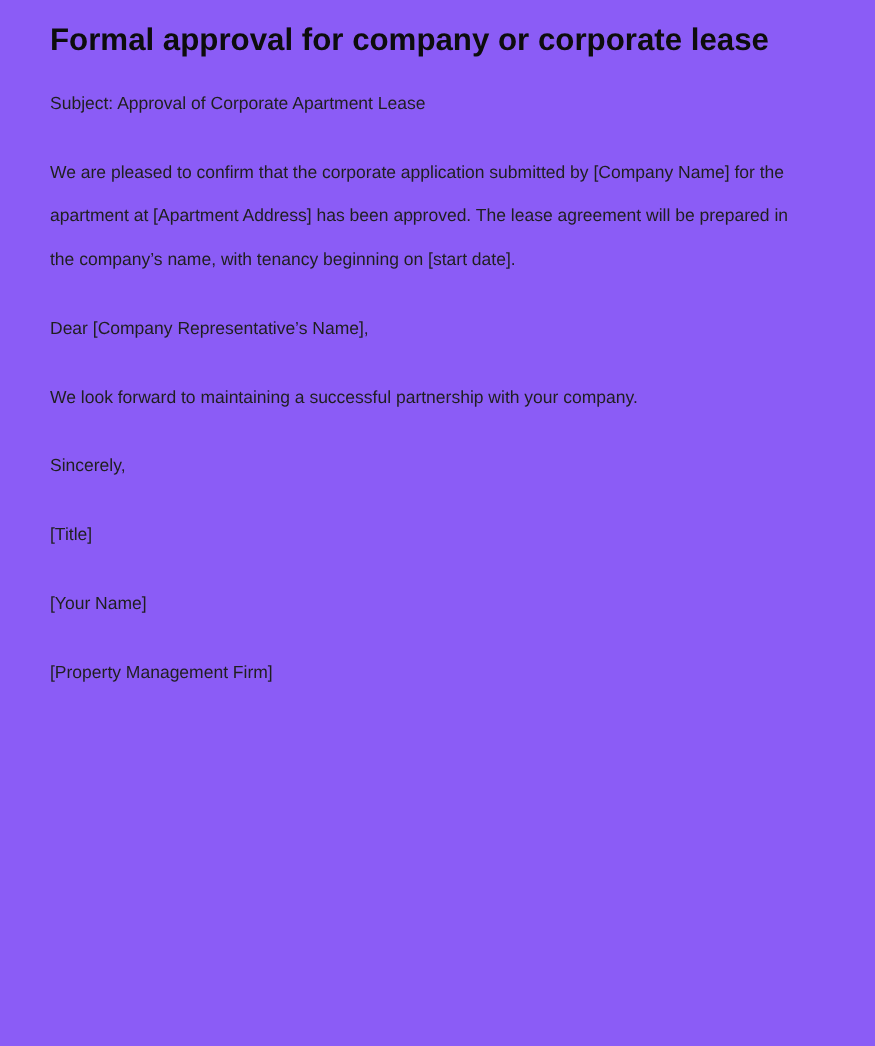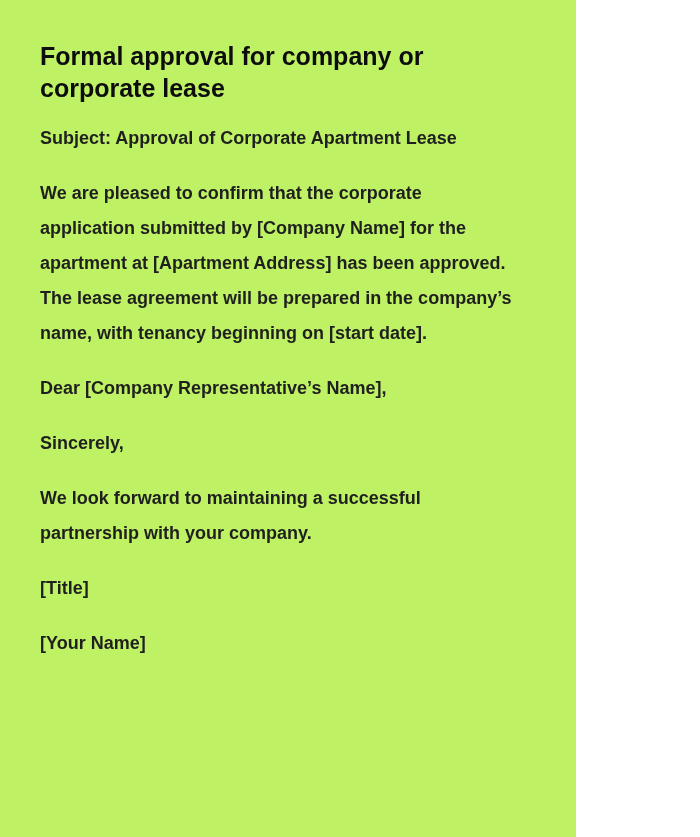--- a/index.html
+++ b/index.html
@@ -2,60 +2,61 @@
 <html><head>
 <meta charset="utf-8">
 <style>
   html, body {
     margin: 0;
     padding: 0;
     background: #ffffff;
   }
   .document {
     position: relative;
-    width: 576px;
+    width: 700px;
     min-height: 837px;
     box-sizing: border-box;
-    background: #bef264;
-    padding: 40px 58px 30px 40px;
+    background: #8b5cf6;
+    padding: 16px 58px 30px 40px;
     font-family: "Liberation Sans", sans-serif;
     color: #1f1f1f;
   }
   .doc-title {
     font-size: 25px;
     line-height: 32px;
     font-weight: 700;
     color: #0d0d0d;
     margin: 0 0 17px 0;
   }
   .doc-para {
-    font-size: 18px;
+    font-size: 14px;
     line-height: 35px;
-    font-weight: 700;
+    font-weight: 400;
     margin: 0 0 20px 0;
     color: #1f1f1f;
   }
   .doc-para:last-child {
     margin-bottom: 0;
   }
 </style>
 </head>
 <body>
 
 <div class="document">
   <h1 class="doc-title">Formal approval for company or corporate lease</h1>
 
   <p class="doc-para">Subject: Approval of Corporate Apartment Lease</p>
 
   <p class="doc-para">We are pleased to confirm that the corporate application submitted by [Company Name] for the apartment at [Apartment Address] has been approved. The lease agreement will be prepared in the company’s name, with tenancy beginning on [start date].</p>
 
   <p class="doc-para">Dear [Company Representative’s Name],</p>
 
 
+  <p class="doc-para">We look forward to maintaining a successful partnership with your company.</p>
+
   <p class="doc-para">Sincerely,</p>
-
-  <p class="doc-para">We look forward to maintaining a successful partnership with your company.</p>
 
   <p class="doc-para">[Title]</p>
 
   <p class="doc-para">[Your Name]</p>
 
+  <p class="doc-para">[Property Management Firm]</p>
 </div>
 
 </body></html>

